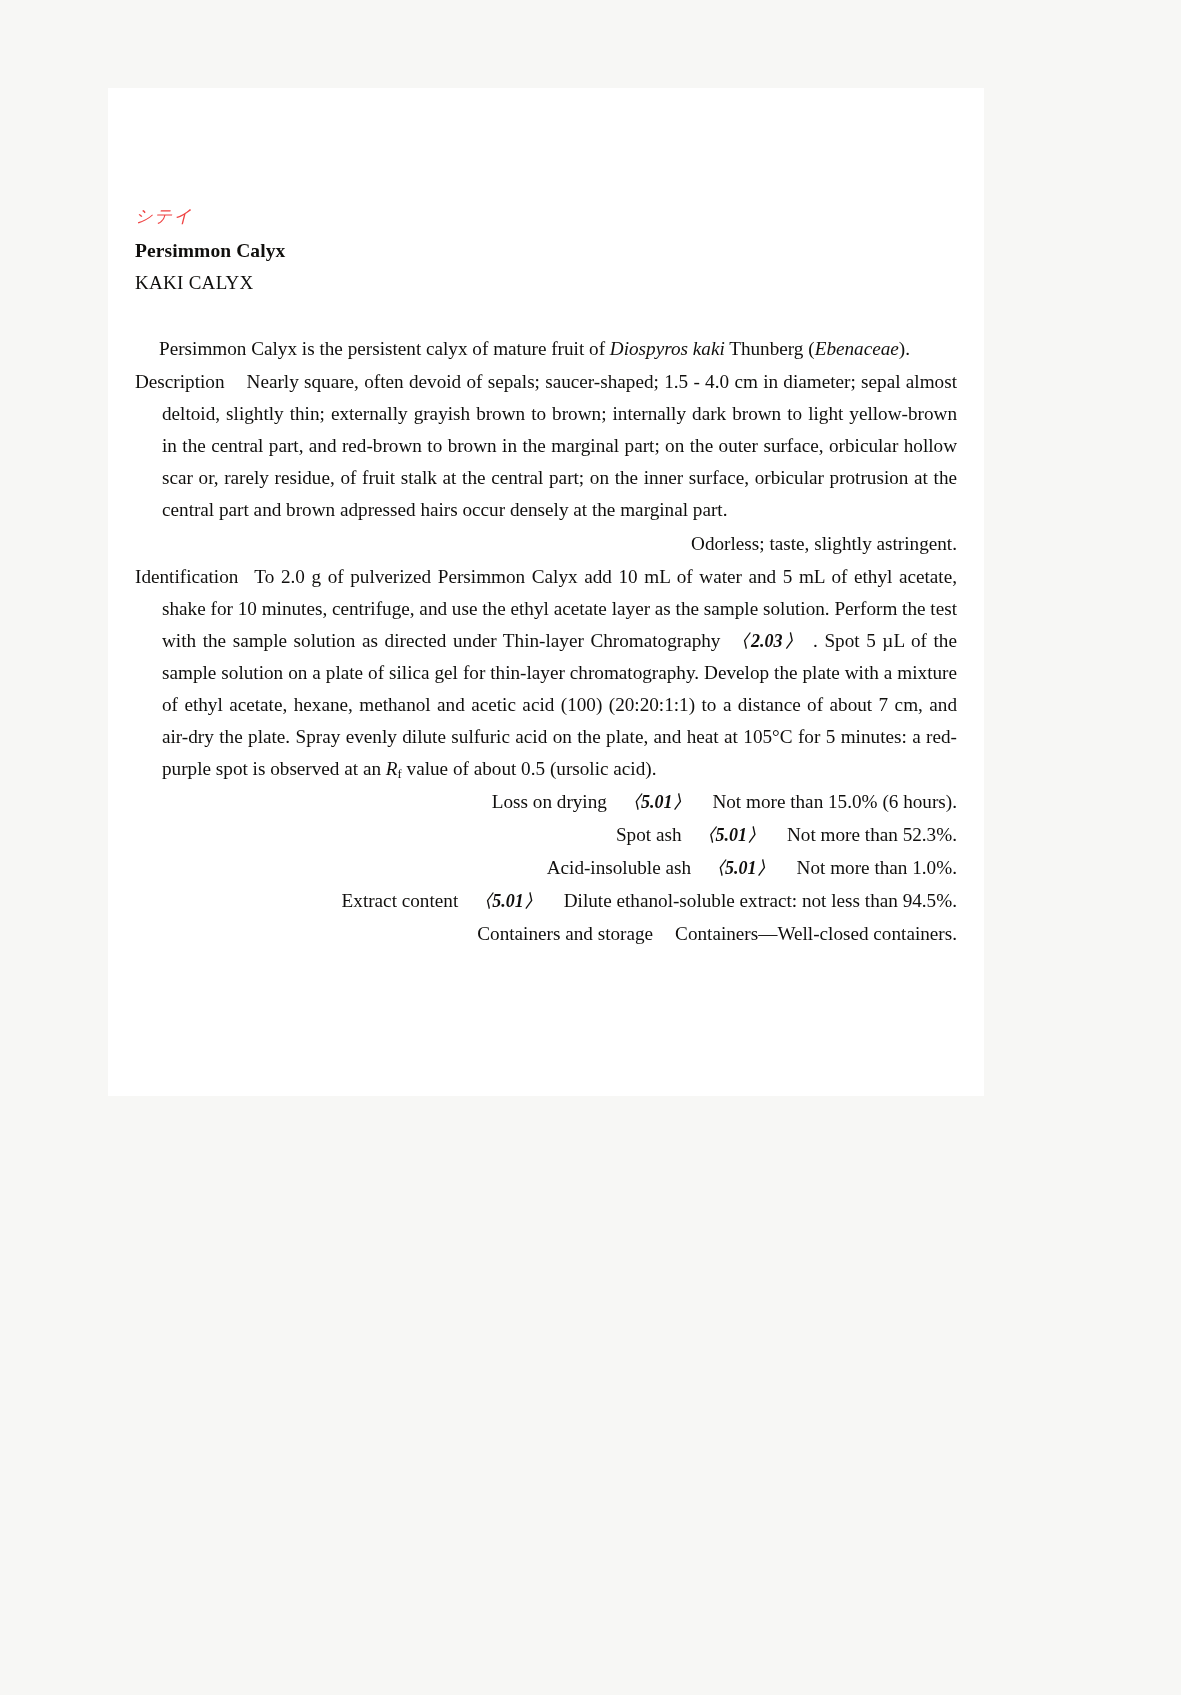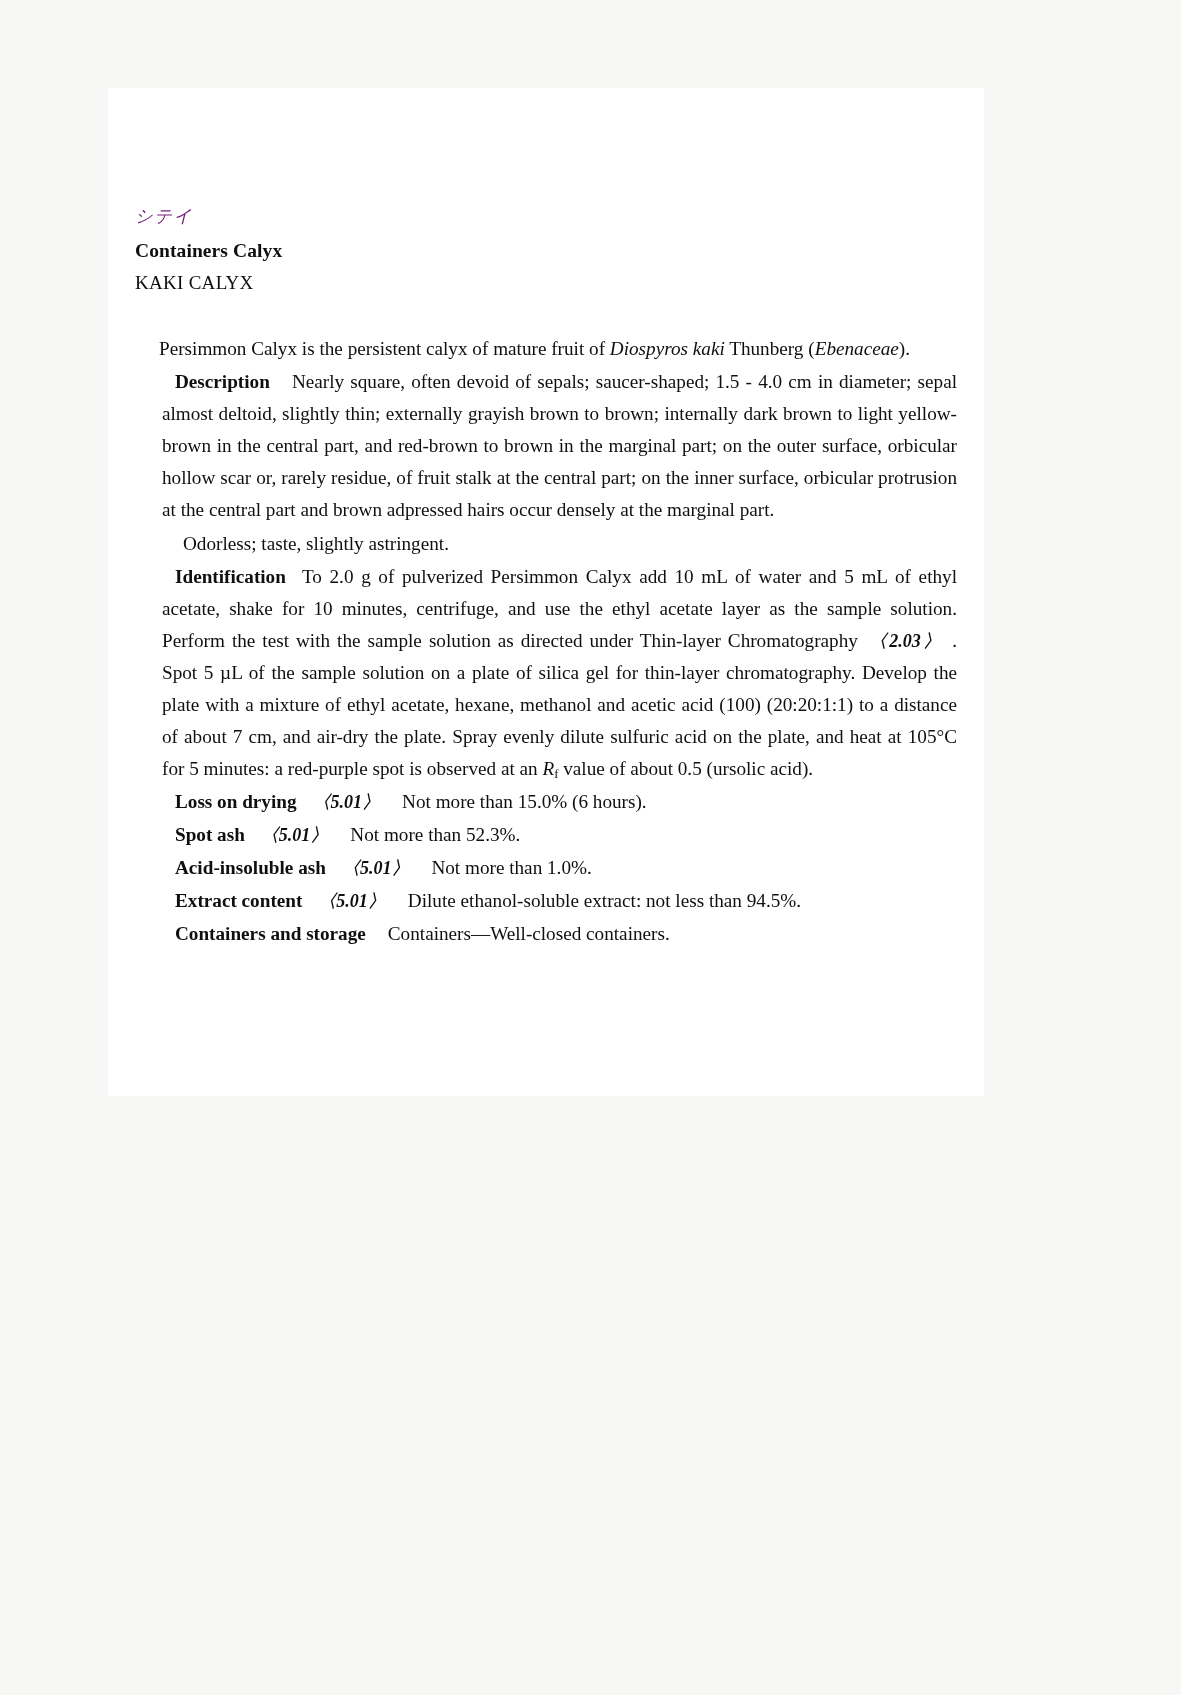--- a/index.html
+++ b/index.html
@@ -32,21 +32,21 @@
     left: 27px;
     top: 118px;
     width: 822px;
   }
 
   
   .kana-title {
     font-size: 17.5px;
     font-style: italic;
     letter-spacing: 0.08em;
-    color: #701a75;
+    color: #ef4444;
     margin: 0 0 12px 0;
     line-height: 1.2;
   }
   .title-en {
     font-size: 19.5px;
     font-weight: bold;
     letter-spacing: 0.005em;
     margin: 0 0 8px 0;
     line-height: 1.25;
   }
@@ -67,29 +67,28 @@
   }
   p.lead {
     text-indent: 24px;
   }
   
   p.entry {
     padding-left: 27px;
     text-indent: -27px;
   }
   p.tight {
-    text-align: left;
+    text-align: right;
   }
   p.sub-indent {
     text-indent: 48px;
   }
 
   .lbl {
-    font-weight: bold;
-    margin-left: 40px;
+    font-weight: normal;
   }
   .ital {
     font-style: italic;
   }
   .ref {
     font-style: italic;
     font-weight: bold;
     font-size: 18px;
     margin-top: 20px;
   }
@@ -103,21 +102,21 @@
     bottom: -0.22em;
   }
 </style>
 </head>
 <body>
 
 <div class="page-sheet">
   <div class="page-body">
 
     <div class="kana-title">シテイ</div>
-    <div class="title-en">Containers Calyx</div>
+    <div class="title-en">Persimmon Calyx</div>
     <div class="title-latin">KAKI CALYX</div>
 
     <p class="para lead"><span>Persimmon Calyx is the persistent calyx of mature fruit of </span><span class="ital">Diospyros kaki</span><span> Thunberg (</span><span class="ital">Ebenaceae</span><span>).</span></p>
 
     <p class="para entry"><span class="lbl">Description</span><span class="gap-lg"></span><span>Nearly square, often devoid of sepals; saucer-shaped; 1.5 - 4.0 cm in diameter; sepal almost deltoid, slightly thin; externally grayish brown to brown; internally dark brown to light yellow-brown in the central part, and red-brown to brown in the marginal part; on the outer surface, orbicular hollow scar or, rarely residue, of fruit stalk at the central part; on the inner surface, orbicular protrusion at the central part and brown adpressed hairs occur densely at the marginal part.</span></p>
 
     <p class="para sub-indent tight">Odorless; taste, slightly astringent.</p>
 
     <p class="para entry"><span class="lbl">Identification</span><span class="gap-md"></span><span>To 2.0 g of pulverized Persimmon Calyx add 10 mL of water and 5 mL of ethyl acetate, shake for 10 minutes, centrifuge, and use the ethyl acetate layer as the sample solution. Perform the test with the sample solution as directed under Thin-layer Chromatography</span><span class="gap-sm"></span><span class="ref">〈2.03〉</span><span class="gap-sm"></span><span>. Spot 5 µL of the sample solution on a plate of silica gel for thin-layer chromatography. Develop the plate with a mixture of ethyl acetate, hexane, methanol and acetic acid (100) (20:20:1:1) to a distance of about 7 cm, and air-dry the plate. Spray evenly dilute sulfuric acid on the plate, and heat at 105°C for 5 minutes: a red-purple spot is observed at an </span><span class="ital">R</span><sub>f</sub><span> value of about 0.5 (ursolic acid).</span></p>
 

